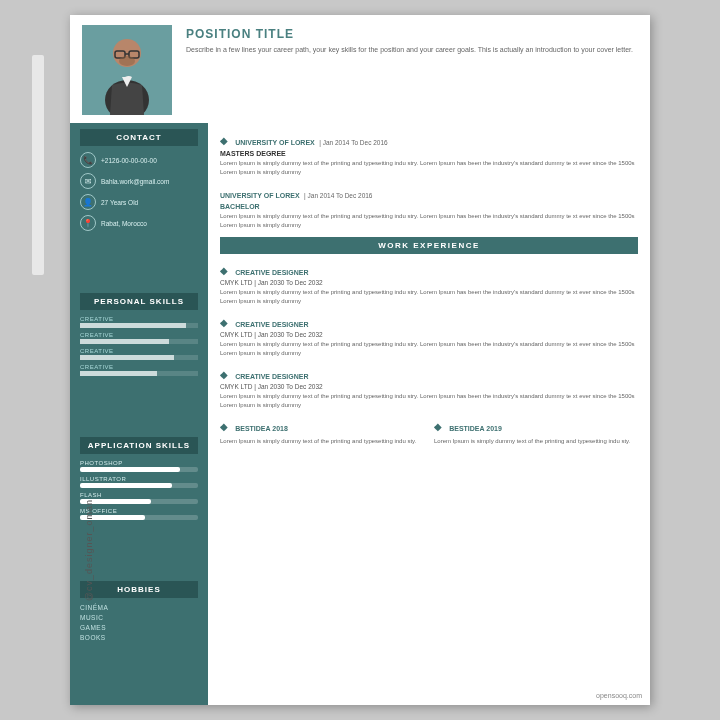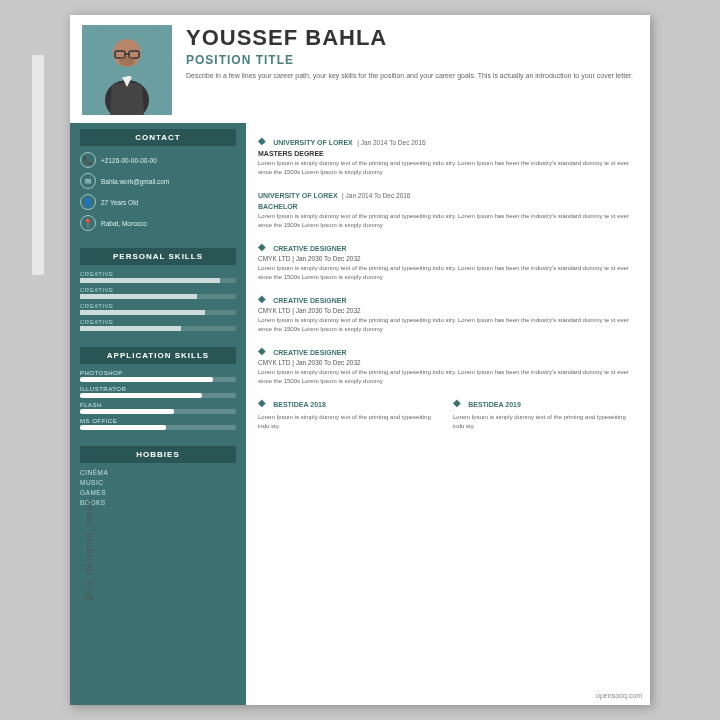--- a/index.html
+++ b/index.html
@@ -70,26 +70,27 @@
       line-height: 1.5;
     }
     
     .body {
       display: flex;
       flex: 1;
       overflow: hidden;
     }
     
     .sidebar {
-      width: 176px;
+      width: 138px;
       background: #3d7070;
       flex-shrink: 0;
       color: #fff;
       display: flex;
       flex-direction: column;
+      gap: 45px;
     }
     .sidebar-section {
       padding: 6px 10px;
     }
     .sidebar-heading {
       background: #2a5555;
       text-align: center;
       font-size: 8px;
       font-weight: bold;
       letter-spacing: 1px;
@@ -328,21 +329,20 @@
         <ellipse cx="45" cy="36" rx="8" ry="5" fill="#8a6040" opacity="0.5"></ellipse>
 
         <ellipse cx="45" cy="75" rx="22" ry="20" fill="#333"></ellipse>
 
         <path d="M30 60 Q45 55 60 60 L62 90 L28 90 Z" fill="#444"></path>
 
         <path d="M40 52 L45 62 L50 52 Q47 50 43 52Z" fill="#eee"></path>
       </svg>
     </div>
     <div class="header-info">
-      <div class="header-name">YOUSSEF BAHLA</div>
       <div class="header-title">POSITION TITLE</div>
       <div class="header-desc">Describe in a few lines your career path, your key skills for the position and your career goals. This is actually an introduction to your cover letter.</div>
     </div>
   </div>
 
   <div class="body">
 
     <div class="sidebar">
 
       <div class="sidebar-section">
@@ -447,20 +447,21 @@
 
       <div class="edu-item">
         <div>
           <span class="edu-school">UNIVERSITY OF LOREX</span>
           <span class="edu-dates"> | Jan 2014 To Dec 2016</span>
         </div>
         <div class="edu-degree" style="color:#3d7070;">BACHELOR</div>
         <div class="edu-desc">Lorem Ipsum is simply dummy text of the printing and typesetting indu stry. Lorem Ipsum has been the industry's standard dummy te xt ever since the 1500s Lorem Ipsum is simply dummy</div>
       </div>
 
+      <div class="section-heading">WORK EXPERIENCE</div>
 
       <div class="work-item">
         <div>
           <span class="bullet">◆</span>
           <span class="work-title">CREATIVE DESIGNER</span>
         </div>
         <div class="work-company">CMYK LTD | Jan 2030 To Dec 2032</div>
         <div class="work-desc">Lorem Ipsum is simply dummy text of the printing and typesetting indu stry. Lorem Ipsum has been the industry's standard dummy te xt ever since the 1500s Lorem Ipsum is simply dummy</div>
       </div>
 

